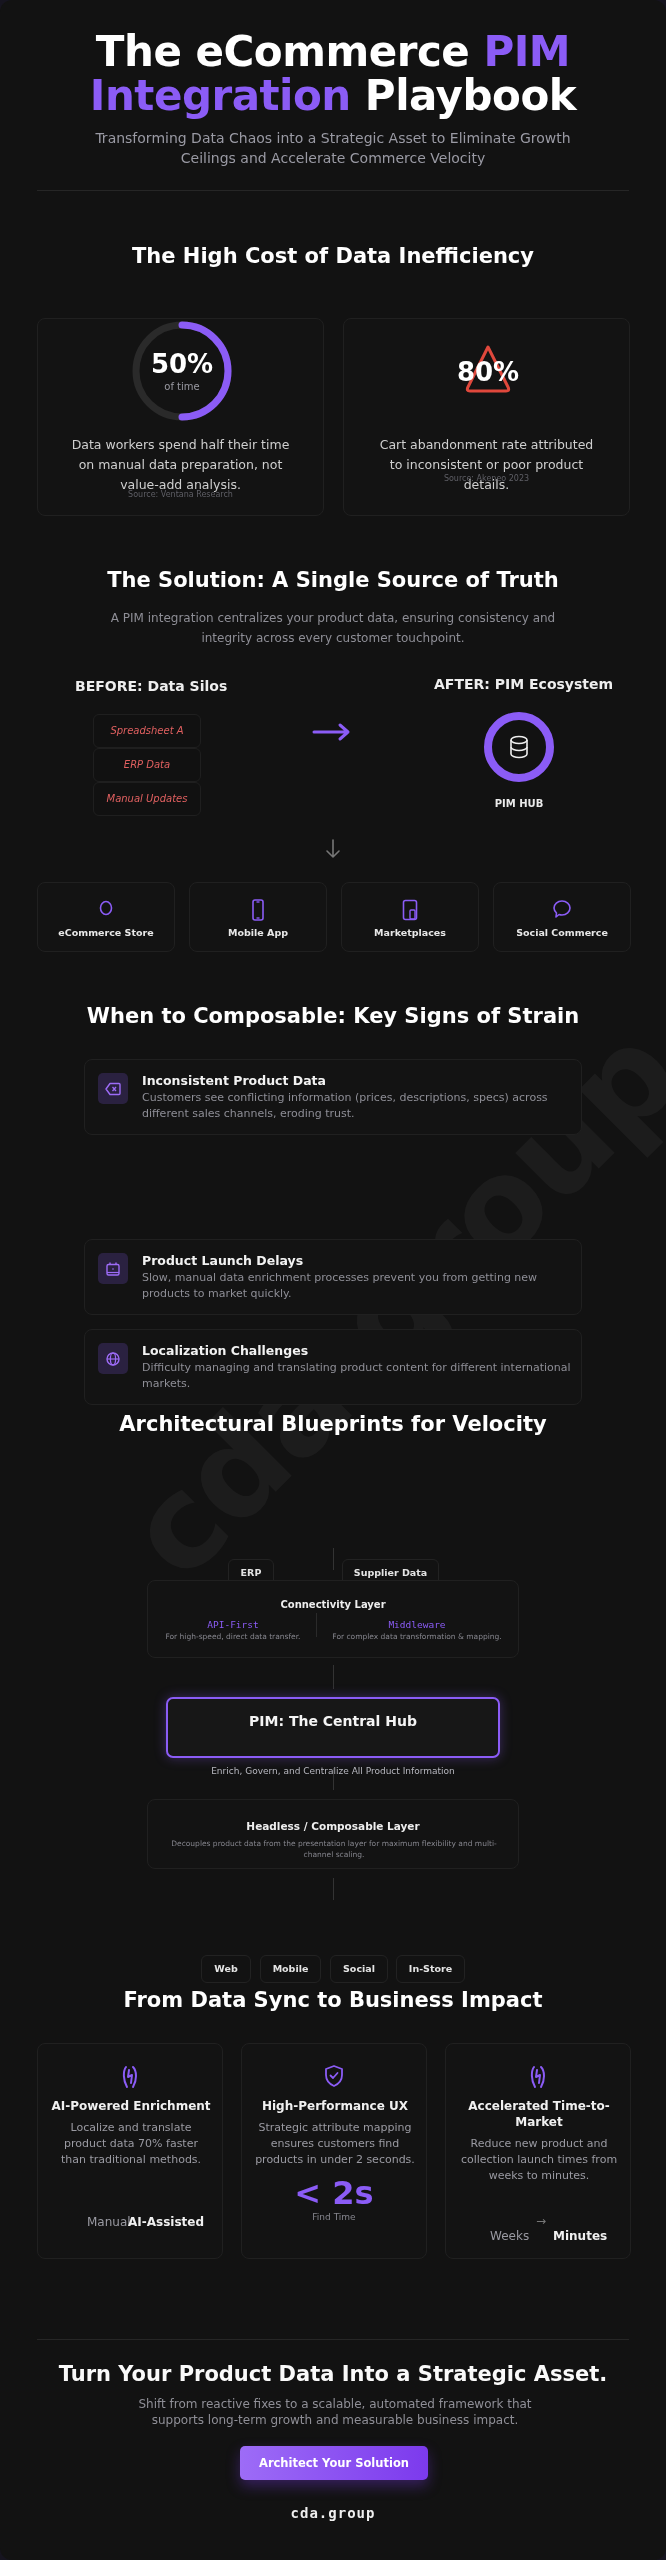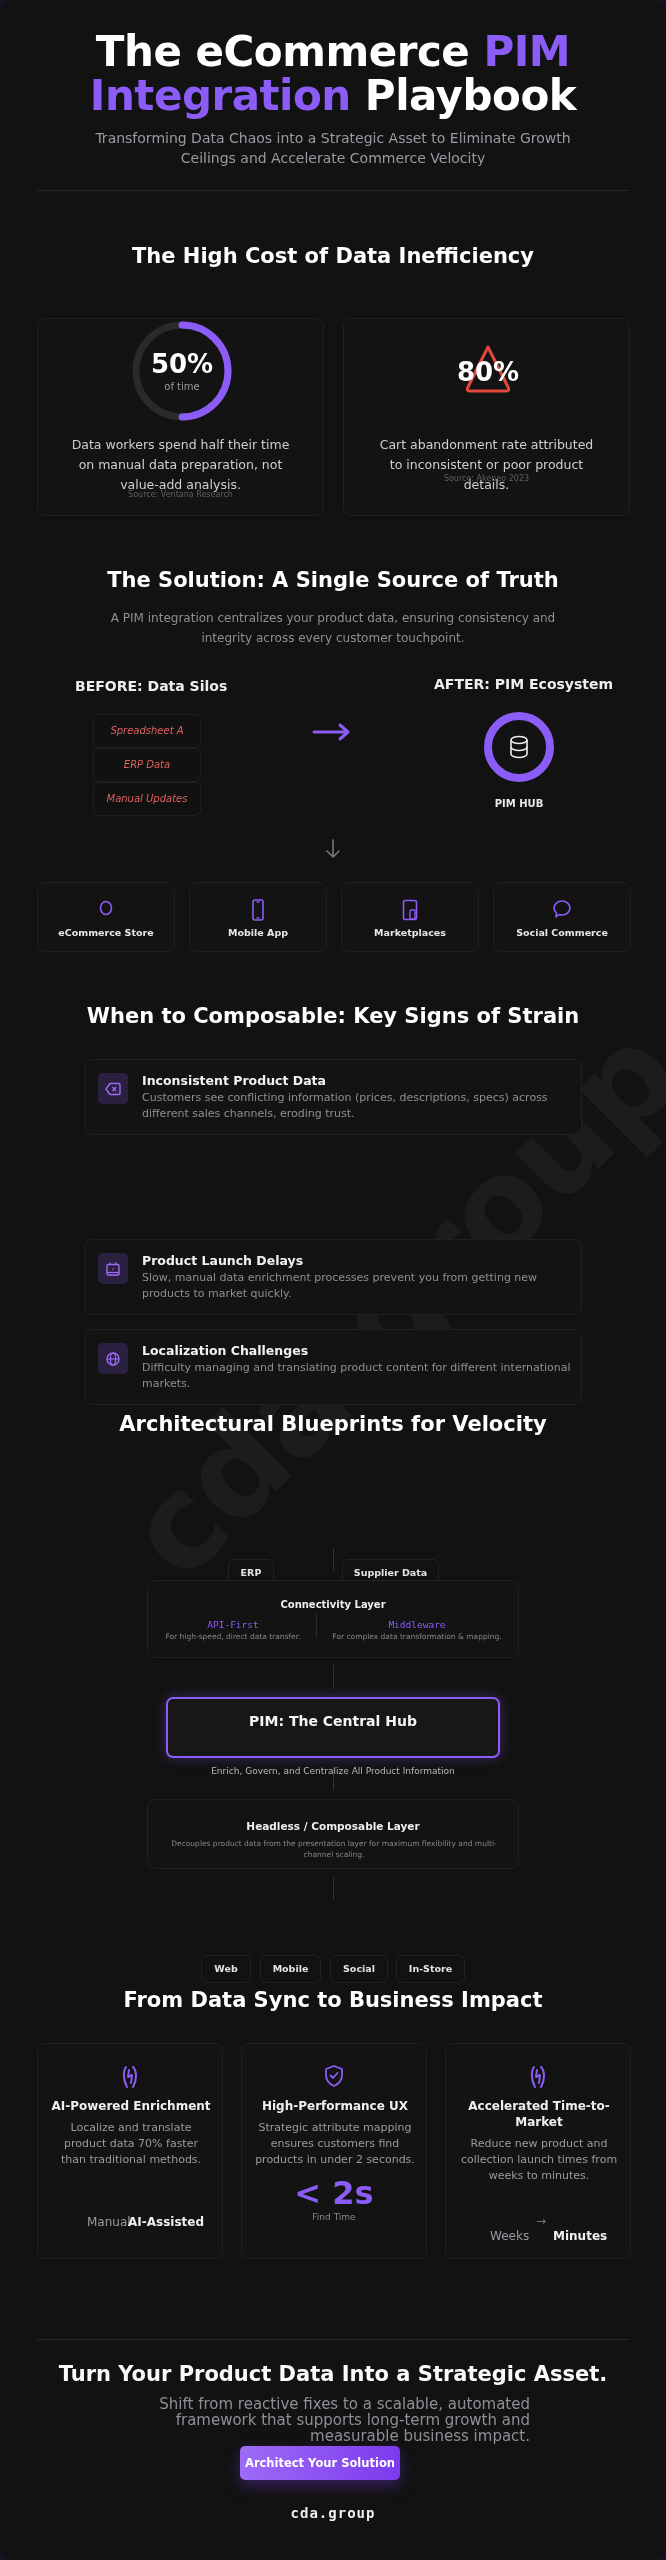--- a/index.html
+++ b/index.html
@@ -67,22 +67,22 @@
   .headless .t { position: absolute; top: 20px; left: 0; width: 100%; text-align: center; font-size: 10.5px; font-weight: bold; color: #eee; }
   .headless .s { position: absolute; top: 38px; left: 14px; width: 344px; text-align: center; font-size: 7.5px; line-height: 11px; color: #85858d; }
 
   .impact { position: absolute; top: 2043px; width: 186px; height: 216px; }
   .impact .ico { position: absolute; top: 20px; left: 0; width: 100%; display: flex; justify-content: center; }
   .impact .t { position: absolute; top: 54px; left: 10px; width: 166px; text-align: center; font-size: 12px; font-weight: bold; line-height: 16px; color: #f0f0f0; }
   .impact .d { position: absolute; left: 12px; width: 162px; text-align: center; font-size: 11px; line-height: 16px; color: #9a9aa2; }
   .mini { position: absolute; font-size: 12px; }
 
   .cta-title { position: absolute; top: 2362px; left: 0; width: 666px; text-align: center; font-size: 21px; font-weight: bold; color: #fafafa; }
-  .cta-sub { position: absolute; top: 2396px; left: 104px; width: 426px; text-align: right; font-size: 15px; line-height: 16px; color: #8f8f97; }
-  .cta-btn { position: absolute; left: 240px; top: 2446px; width: 160px; height: 34px; border-radius: 5px; border: none;
+  .cta-sub { position: absolute; top: 2396px; left: 122px; width: 426px; text-align: center; font-size: 12px; line-height: 16px; color: #8f8f97; }
+  .cta-btn { position: absolute; left: 240px; top: 2446px; width: 188px; height: 34px; border-radius: 5px; border: none;
     background: linear-gradient(90deg, #9d6cf7 0%, #7c3aed 100%); color: #fff; font-family: "DejaVu Sans", sans-serif;
     font-size: 11.5px; font-weight: bold; box-shadow: 0 6px 14px rgba(124,58,237,0.35); }
   .brand { position: absolute; top: 2505px; left: 0; width: 666px; text-align: center; font-family: "DejaVu Sans Mono", monospace;
     font-size: 14px; font-weight: bold; color: #efefef; letter-spacing: 1px; }
 </style>
 </head>
 <body>
 
 <div class="page">
 

